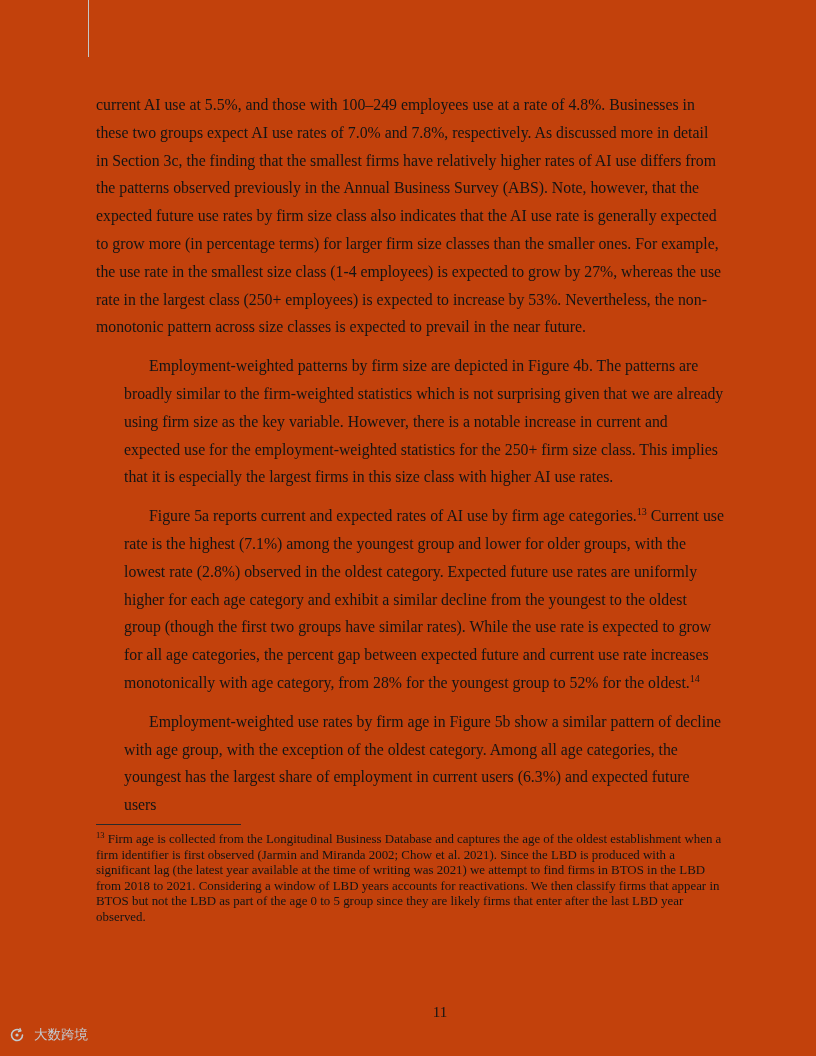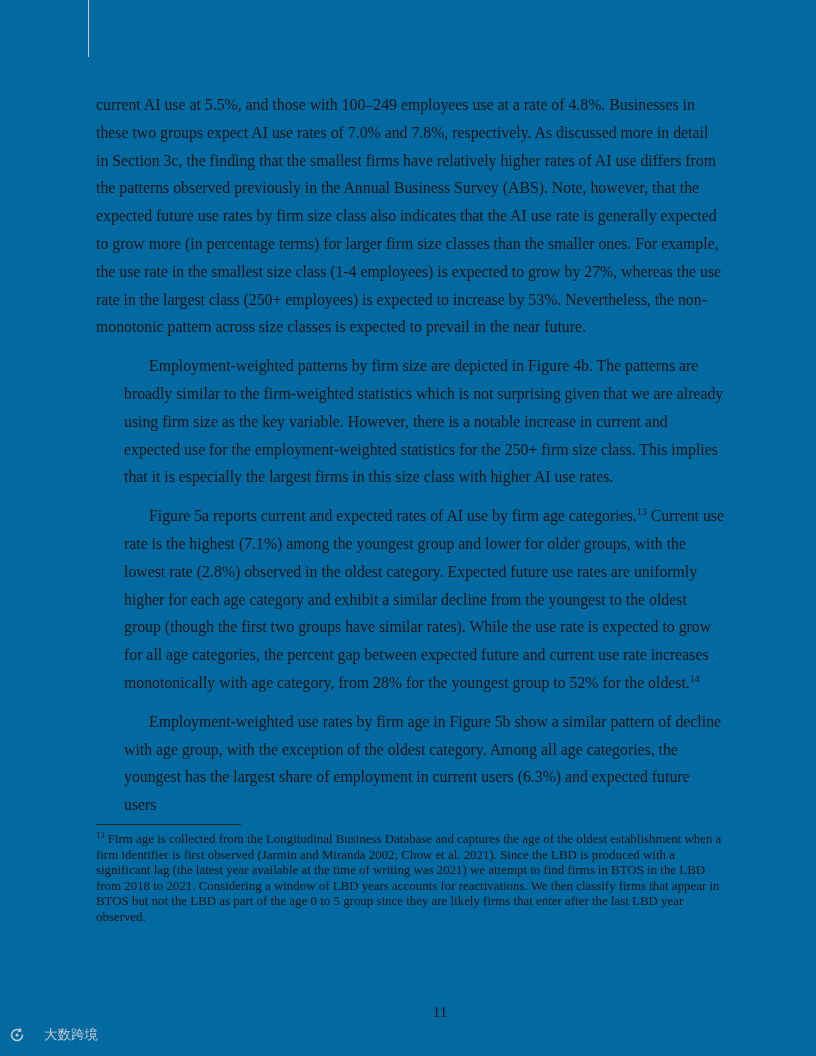--- a/index.html
+++ b/index.html
@@ -6,21 +6,21 @@
   html, body { background: #ffffff; }
   body {
     width: 816px; height: 1056px;
     position: relative;
     font-family: "Liberation Serif", serif;
     color: #141414;
     overflow: hidden;
   }
   .page {
     position: absolute; inset: 0;
-    background: #0369a1;
+    background: #c2410c;
   }
   .scan-artifact {
     position: absolute; left: 88px; top: 0;
     width: 1px; height: 57px;
     background: #c6c6c6;
   }
   .body-text {
     position: absolute;
     top: 91px; left: 96px; width: 628px;
     font-size: 15.8px;
@@ -52,21 +52,21 @@
   .page-number {
     position: absolute;
     top: 1004px; left: 0; width: 100%;
     text-align: center;
     font-size: 15px;
     margin-left: 32px;
   }
   .watermark {
     position: absolute;
     left: 9px; top: 1026px;
-    display: flex; align-items: center; gap: 19px;
+    display: flex; align-items: center; gap: 9px;
     color: #c3c9cf;
     font-size: 13.5px;
     font-family: "DejaVu Sans", sans-serif;
     user-select: none;
   }
   .wm-icon { display: inline-flex; align-items: center; }
 </style>
 </head>
 <body>
 

